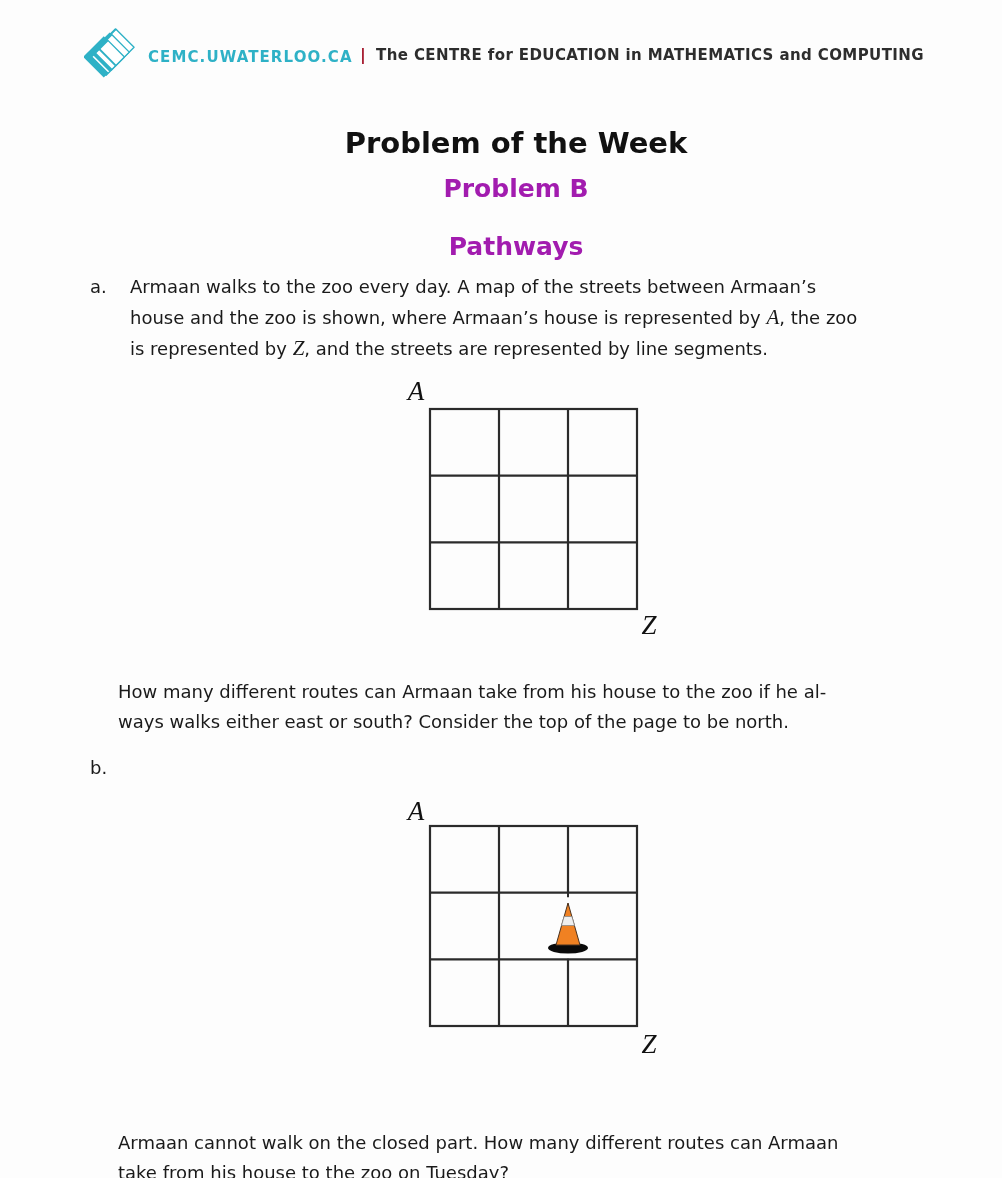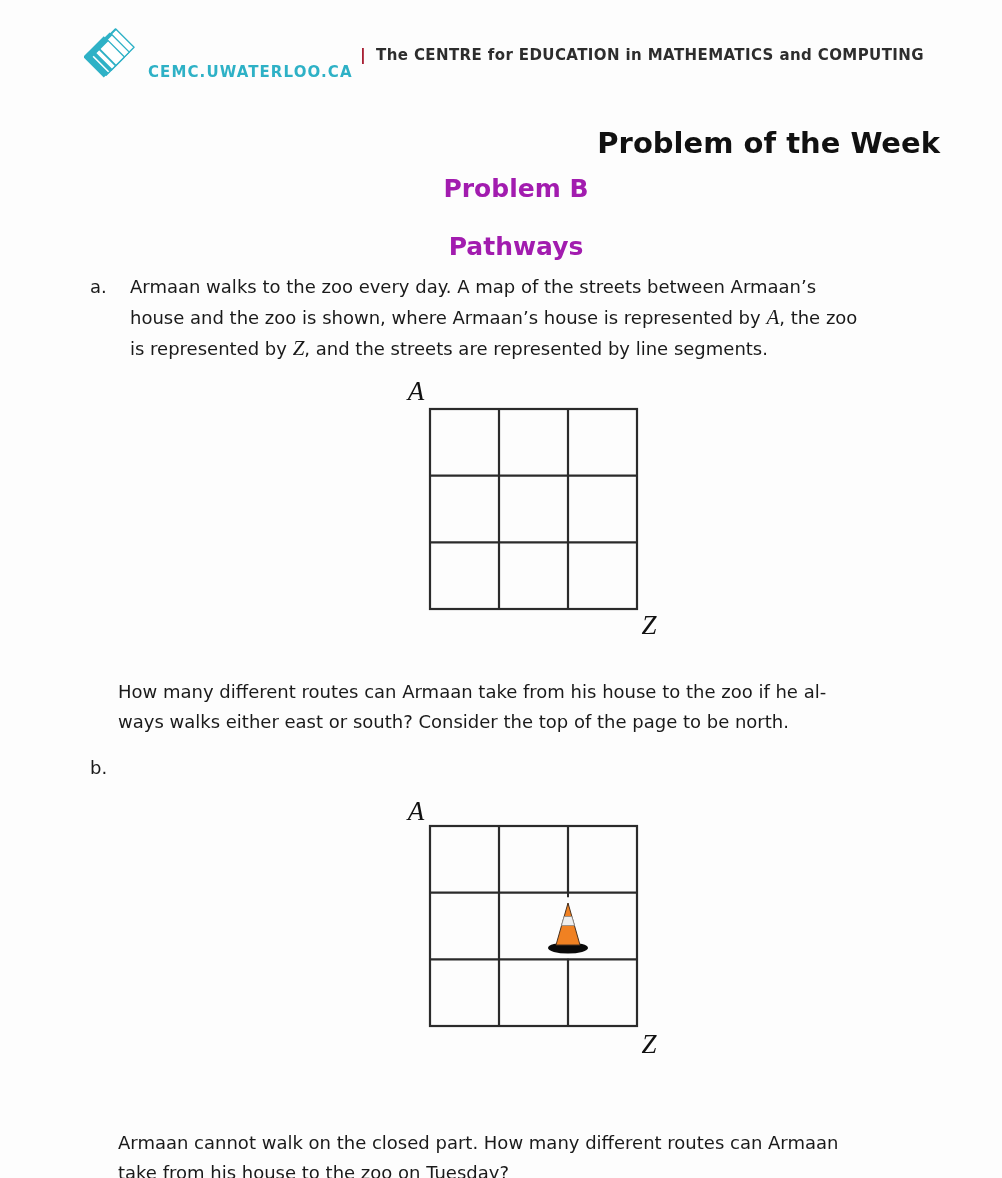--- a/index.html
+++ b/index.html
@@ -51,25 +51,25 @@
         <polygon points="28,7 47,26 28,45 9,26"></polygon>
         <polygon points="23,12 42,31 23,50 4,31"></polygon>
       </g>
       <g fill="none" stroke="#2eb1c6" stroke-linejoin="miter">
         <path d="M33,2 L14,21 L33,40" stroke-width="2"></path>
         <path d="M28,7 L9,26 L28,45" stroke-width="4"></path>
         <path d="M23,12 L4,31 L23,50" stroke-width="7"></path>
       </g>
     </svg>
   </div>
-  <div class="abs brand" style="left:148px; top:63px;">CEMC.UWATERLOO.CA</div>
+  <div class="abs brand" style="left:148px; top:48px;">CEMC.UWATERLOO.CA</div>
   <div class="abs divider" style="left:360px; top:45px;">|</div>
   <div class="abs tagline" style="left:376px; top:46px;">The CENTRE for EDUCATION in MATHEMATICS and COMPUTING</div>
 
-  <div class="abs title-wrap title-main" style="top:126px;text-align:right;">Problem of the Week</div>
+  <div class="abs title-wrap title-main" style="top:126px;">Problem of the Week</div>
   <div class="abs title-wrap title-sub" style="top:174px;">Problem B</div>
   <div class="abs title-wrap title-sub" style="top:232px;">Pathways</div>
 
   <div class="abs item-label" style="left:90px; top:272px;">a.</div>
   <div class="abs" style="left:130px; top:272px; width:840px;">
     <div class="body-line">
       <span>Armaan walks to the zoo every day. A map of the streets between Armaan’s</span>
     </div>
     <div class="body-line">
       <span>house and the zoo is shown, where Armaan’s house is represented by </span><span class="mathvar">A</span><span>, the zoo</span>

